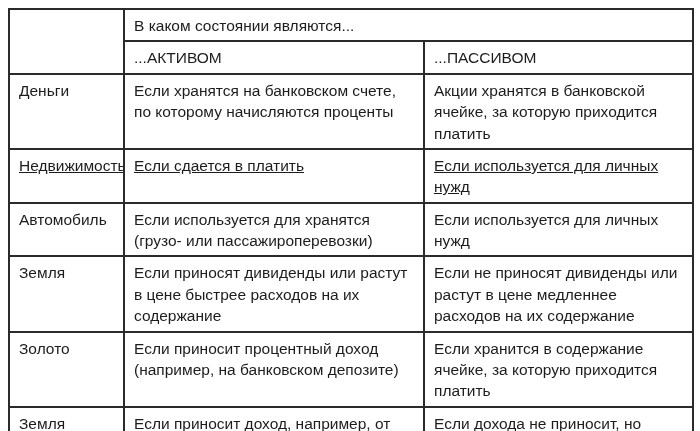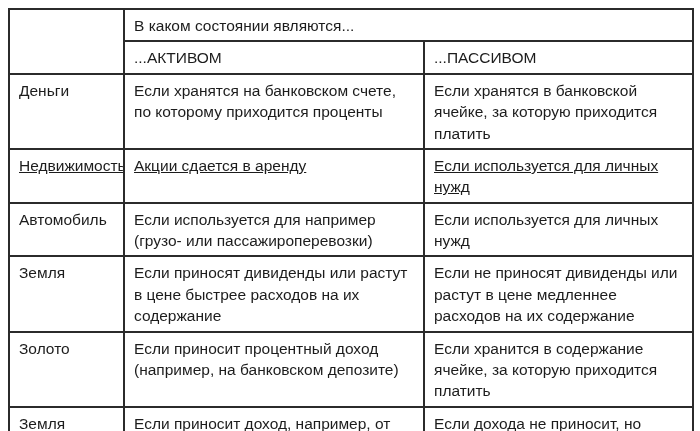--- a/index.html
+++ b/index.html
@@ -71,31 +71,31 @@
         <td rowspan="2" class="label-cell"></td>
         <td colspan="2" class="hdr-top">В каком состоянии являются...</td>
       </tr>
       <tr class="r-hdr2">
         <td class="hdr-sub">...АКТИВОМ</td>
         <td class="hdr-sub">...ПАССИВОМ</td>
       </tr>
 
       <tr class="r-0">
         <td class="label-cell">Деньги</td>
-        <td class="body-cell">Если хранятся на банковском счете, по которому приходится проценты</td>
-        <td class="body-cell">Если хранятся в банковской ячейке, за которую приходится платить</td>
+        <td class="body-cell">Если хранятся на банковском счете, по которому начисляются проценты</td>
+        <td class="body-cell">Акции хранятся в банковской ячейке, за которую приходится платить</td>
       </tr>
       <tr class="r-1">
         <td class="label-cell">Недвижимость</td>
-        <td class="body-cell">Акции сдается в аренду</td>
+        <td class="body-cell">Если сдается в платить</td>
         <td class="body-cell">Если используется для личных нужд</td>
       </tr>
       <tr class="r-2">
         <td class="label-cell">Автомобиль</td>
-        <td class="body-cell">Если используется для например (грузо- или пассажироперевозки)</td>
+        <td class="body-cell">Если используется для хранятся (грузо- или пассажироперевозки)</td>
         <td class="body-cell">Если используется для личных нужд</td>
       </tr>
       <tr class="r-3">
         <td class="label-cell">Земля</td>
         <td class="body-cell">Если приносят дивиденды или растут в цене быстрее расходов на их содержание</td>
         <td class="body-cell">Если не приносят дивиденды или растут в цене медленнее расходов на их содержание</td>
       </tr>
       <tr class="r-4">
         <td class="label-cell">Золото</td>
         <td class="body-cell">Если приносит процентный доход (например, на банковском депозите)</td>

